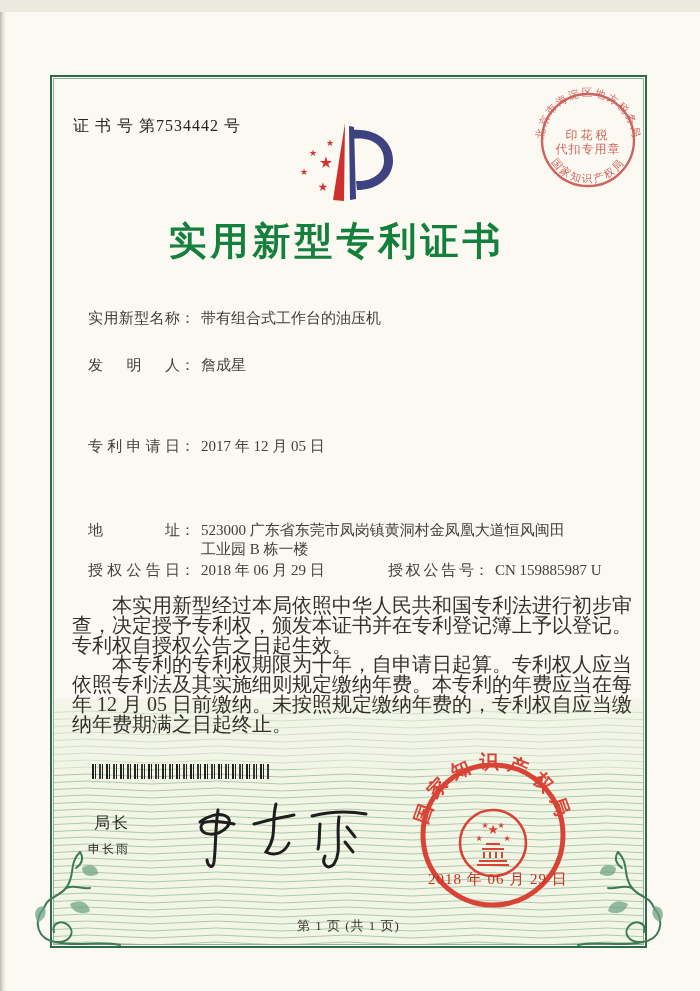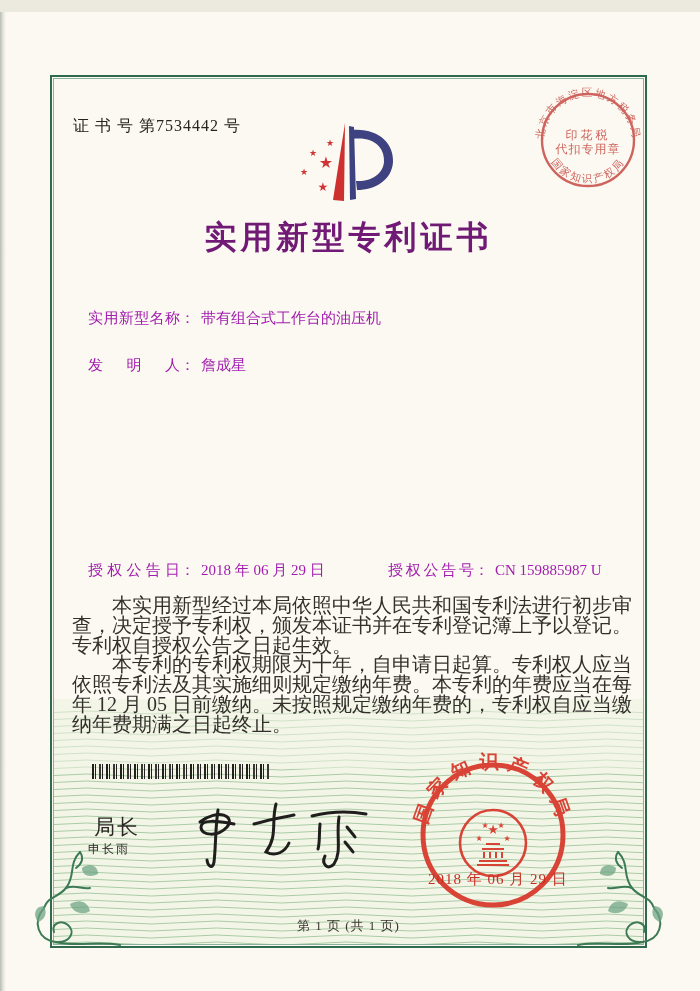--- a/index.html
+++ b/index.html
@@ -12,38 +12,38 @@
   }
   .scan-edge{position:absolute;left:0;top:0;width:6px;height:991px;
     background:linear-gradient(90deg,#b7bcb2,#e6e6dc 55%,rgba(255,255,255,0));}
   .frame{position:absolute;left:50px;top:63px;width:593px;height:869px;
     border:2px solid #2f6a4c;}
   .frame-inner{position:absolute;inset:1px;border:1px solid #8cb29c;}
   .waves{position:absolute;left:54px;top:67px;}
   .cert-no{position:absolute;left:73px;top:104px;font-size:16px;letter-spacing:1px;color:#262320;}
   .logo{position:absolute;left:297px;top:108px;}
   .stamp-top{position:absolute;left:527px;top:67px;opacity:.82;}
-  .title{position:absolute;left:50px;top:204px;width:597px;text-align:center;
-    font-size:32px;font-weight:bold;letter-spacing:4px;color:#701a75;}
-  .field{position:absolute;left:88px;font-size:15px;white-space:nowrap;color:#a21caf;}
+  .title{position:absolute;left:38px;top:204px;width:597px;text-align:center;
+    font-size:38px;font-weight:bold;letter-spacing:4px;color:#15803d;}
+  .field{position:absolute;left:88px;font-size:15px;white-space:nowrap;color:#404040;}
   .fl{display:inline-block;width:92px;text-align:justify;text-align-last:justify;}
   .fv{margin-left:6px;}
   .fv-block{display:inline-block;vertical-align:top;margin-left:6px;line-height:19px;white-space:nowrap;}
   .r1{top:297px}.r2{top:344px}.r3{top:386px}.r4{top:425px}
   .r5{top:467px}.r6{top:509px}.r7{top:549px}
   .grant{position:absolute;left:300px;top:0;}
   .grant .fl{width:86px;}
   .body-text{position:absolute;left:72px;top:584px;width:560px;
     font-size:20px;line-height:19.8px;text-align:justify;color:#33302c;}
   .body-text p{margin:0;text-indent:2em;}
   .barcode{position:absolute;left:92px;top:752px;width:177px;height:15px;
     background:repeating-linear-gradient(90deg,
       #23211e 0 2px,transparent 2px 3px,#23211e 3px 4px,transparent 4px 7px,
       #3a3834 7px 9px,transparent 9px 10px,#23211e 10px 11px,transparent 11px 14px);}
-  .signer-title{position:absolute;left:94px;top:801px;font-size:21px;letter-spacing:2px;text-align:center;}
+  .signer-title{position:absolute;left:94px;top:801px;font-size:16px;letter-spacing:2px;text-align:center;}
   .signer-name{position:absolute;left:88px;top:829px;font-size:12px;letter-spacing:2px;}
   .signature{position:absolute;left:188px;top:782px;}
   .seal{position:absolute;left:408px;top:738px;opacity:.93;}
   .seal-date{position:absolute;left:428px;top:858px;font-size:15px;color:#c62f22;letter-spacing:1px;}
   .footer{position:absolute;left:50px;top:905px;width:597px;text-align:center;
     font-size:13px;color:#3a352f;letter-spacing:1px;}
   .ornament{position:absolute;}
   .ornament.right{transform:scaleX(-1);}
   svg text{font-family:"Liberation Serif","DejaVu Serif",serif;}
   svg text.star{font-family:"DejaVu Sans",sans-serif;}
@@ -126,20 +126,26 @@
     </text>
   </svg>
 
   <div class="title">实用新型专利证书</div>
 
   <div class="field r1">
     <span class="fl">实用新型名称</span><span class="colon">：</span><span class="fv">带有组合式工作台的油压机</span>
   </div>
   <div class="field r2">
     <span class="fl">发明人</span><span class="colon">：</span><span class="fv">詹成星</span>
+  </div>
+  <div class="field r4">
+    <span class="fl">专利申请日</span><span class="colon">：</span><span class="fv">2017 年 12 月 05 日</span>
+  </div>
+  <div class="field r6">
+    <span class="fl">地址</span><span class="colon">：</span><span class="fv-block"><span>523000 广东省东莞市凤岗镇黄洞村金凤凰大道恒风闽田</span><br><span>工业园 B 栋一楼</span></span>
   </div>
   <div class="field r7">
     <span class="fl">授权公告日</span><span class="colon">：</span><span class="fv">2018 年 06 月 29 日</span>
     <span class="grant">
       <span class="fl">授权公告号</span><span class="colon">：</span><span class="fv">CN 159885987 U</span>
     </span>
   </div>
 
   <div class="body-text">
     <p>本实用新型经过本局依照中华人民共和国专利法进行初步审查，决定授予专利权，颁发本证书并在专利登记簿上予以登记。专利权自授权公告之日起生效。</p>

